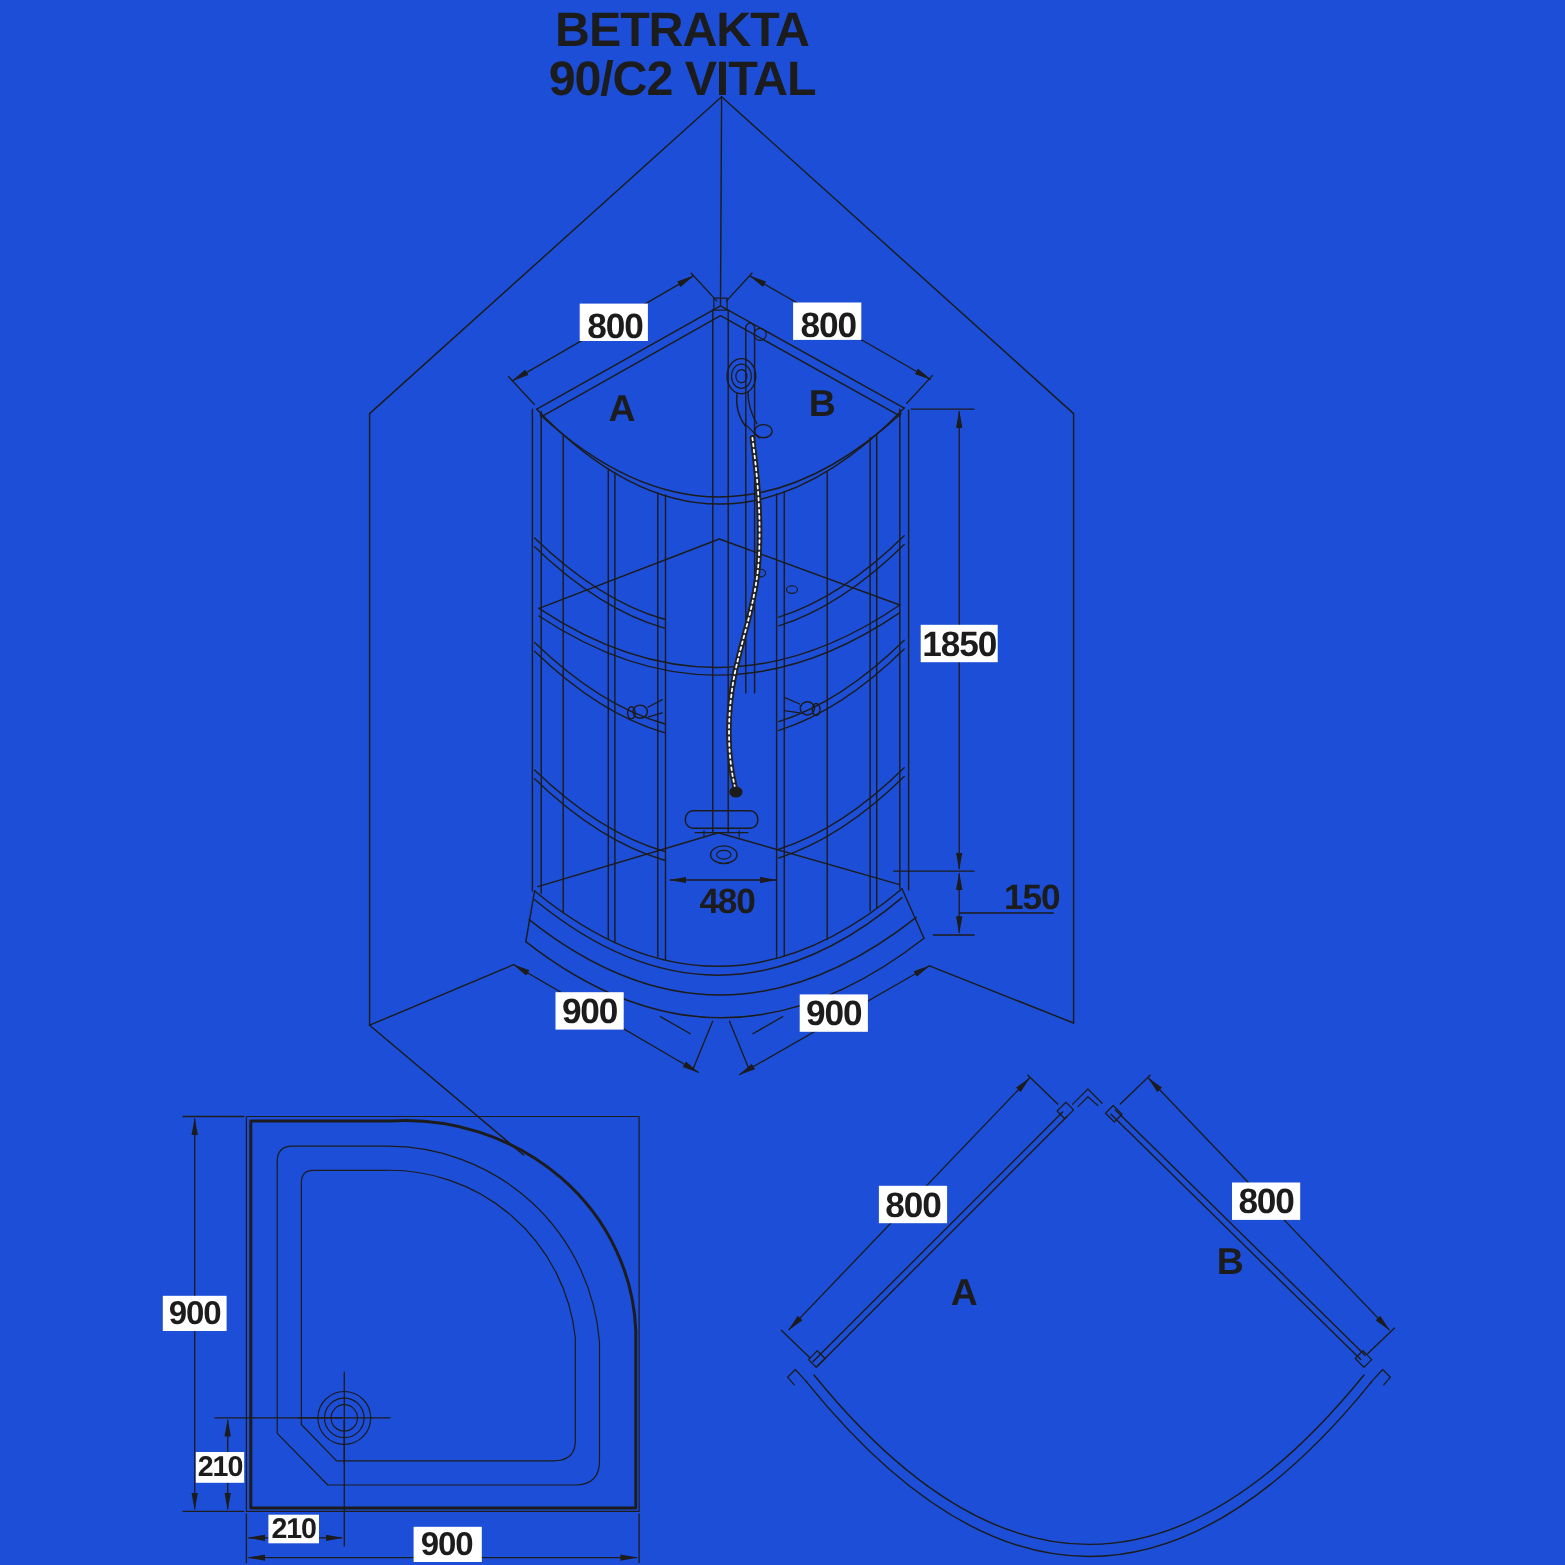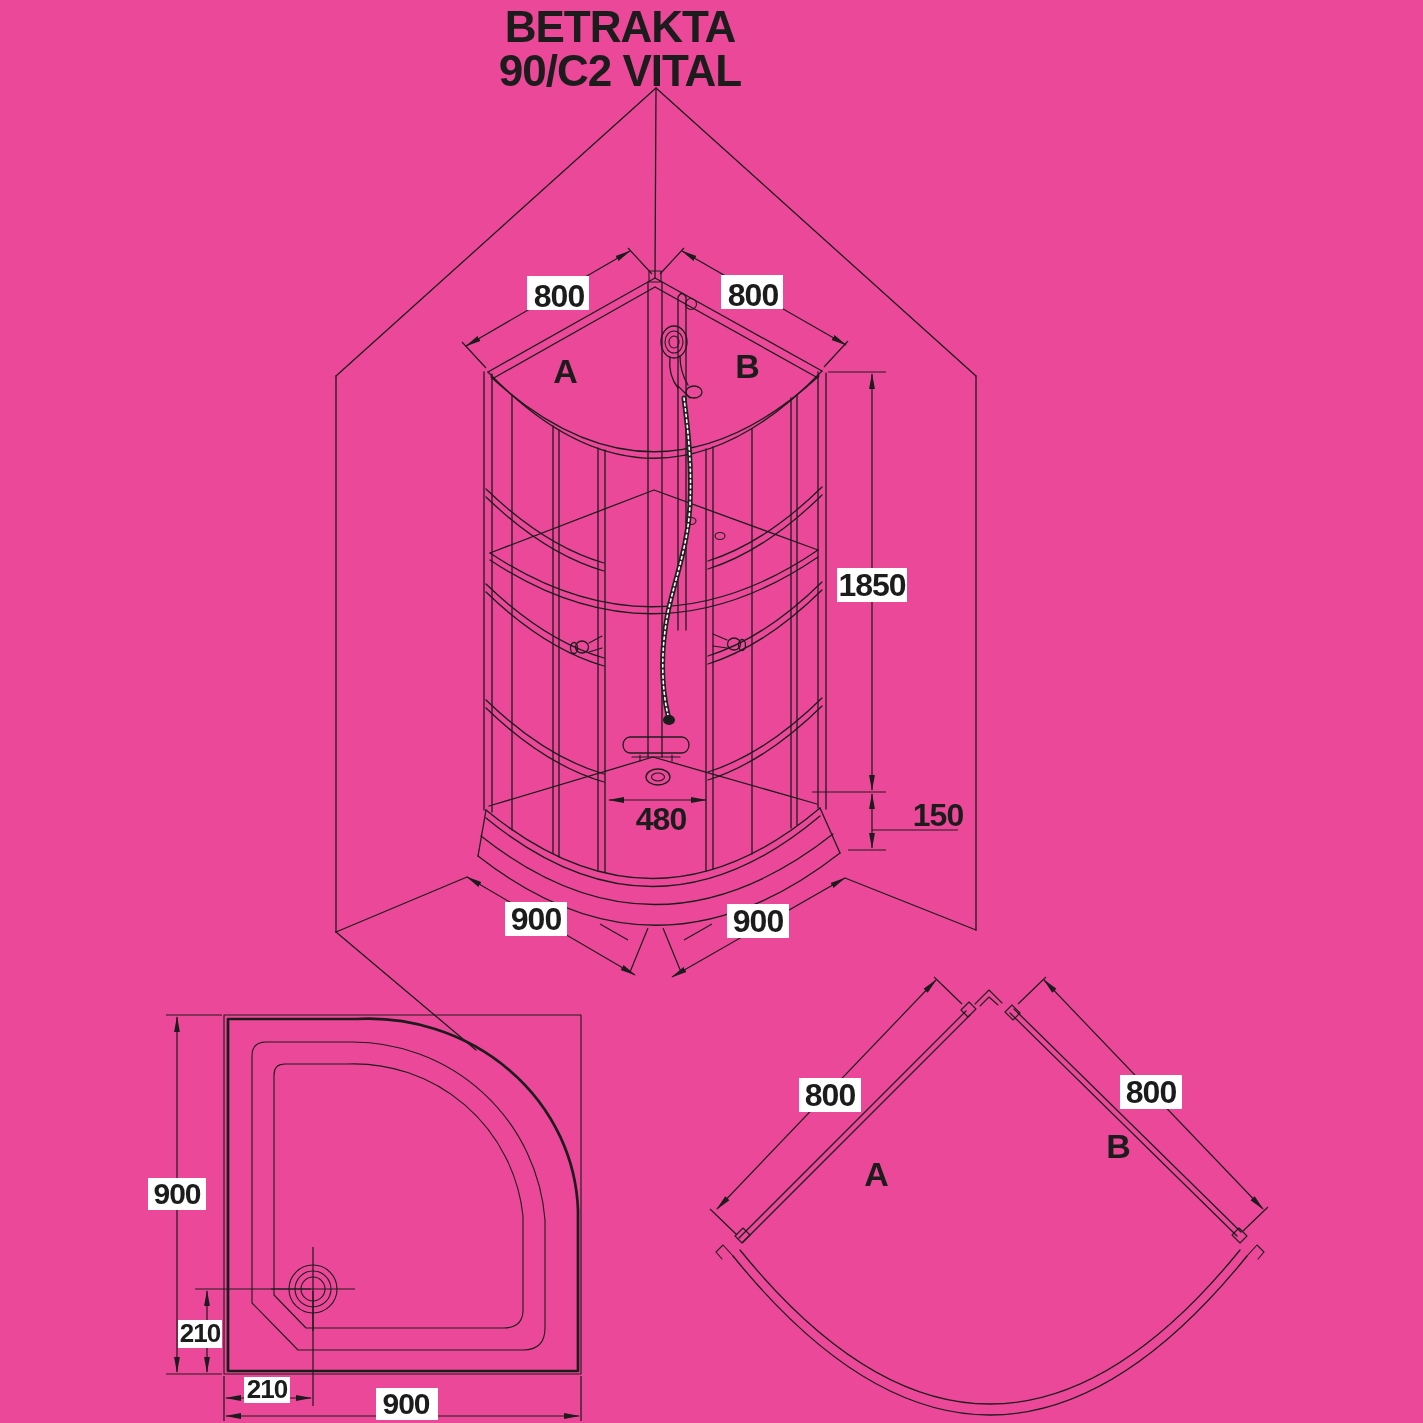--- a/index.html
+++ b/index.html
@@ -1,16 +1,16 @@
 <!DOCTYPE html>
 <html style="--ink: #1c1c1c;"><head>
 <meta charset="utf-8">
 <style>
   html,body{margin:0;padding:0;background:#ffffff;}
-  .stage{width:1423px;height:1423px;position:relative;background:#ec4899;overflow:hidden;text-align:center;}
+  .stage{width:1423px;height:1423px;position:relative;background:#1d4ed8;overflow:hidden;text-align:center;}
   svg{display:block;}
   .ln{stroke:var(--ink,#1c1c1c);stroke-width:1.3;fill:none;stroke-linecap:round;stroke-linejoin:round;}
   .thin{stroke-width:1.1;}
   .thick{stroke-width:2.7;}
   .dim{stroke:var(--ink,#1c1c1c);stroke-width:1.2;fill:none;}
   .mask{fill:#ffffff;stroke:none;}
   text{font-family:"Liberation Sans","DejaVu Sans",sans-serif;font-weight:bold;fill:var(--ink,#1c1c1c);letter-spacing:-1px;}
   .t-title{font-size:44px;}
   .t-dim{font-size:32px;}
   .t-dim-s{font-size:30px;}

